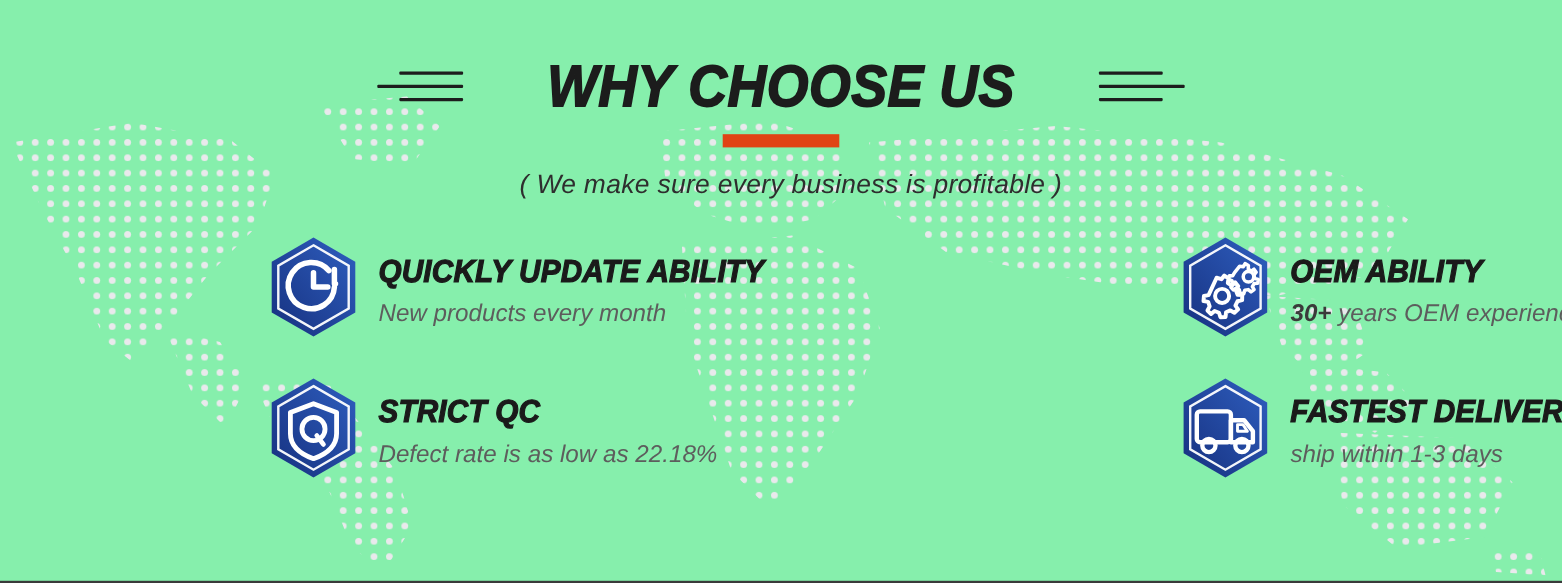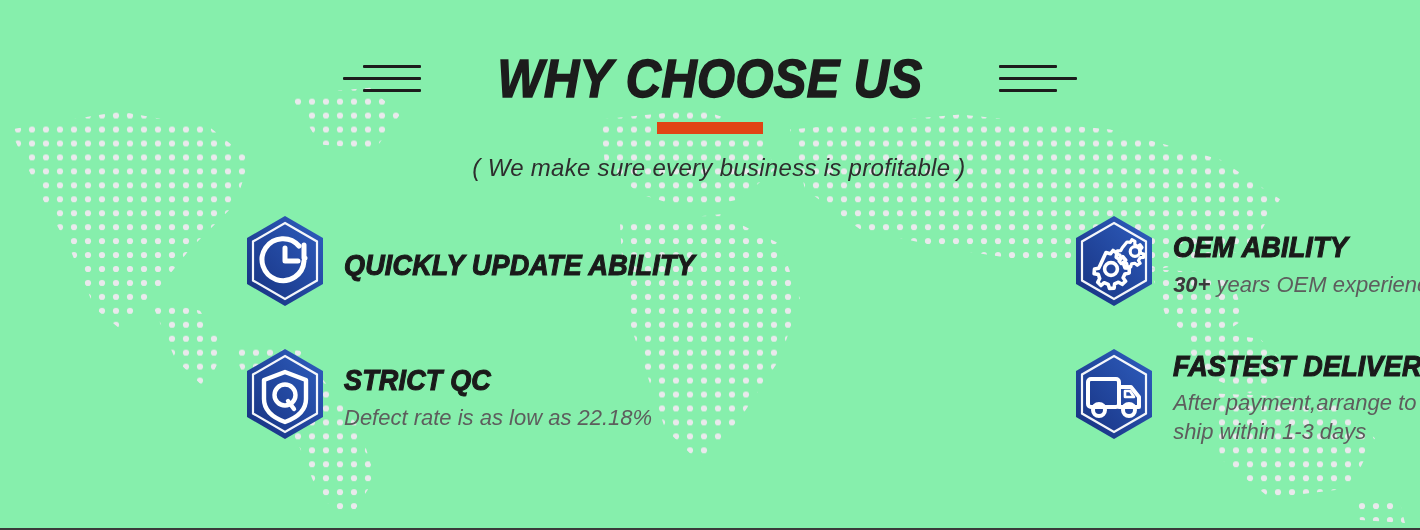--- a/index.html
+++ b/index.html
@@ -200,20 +200,23 @@
           </defs>
           <polygon points="41,2 79,24 79,70 41,92 3,70 3,24" fill="url(#g1)"></polygon>
           <polygon points="41,9 73,27.5 73,66.5 41,85 9,66.5 9,27.5" fill="none" stroke="#ffffff" stroke-width="2.2" opacity="0.95"></polygon>
           <path d="M55 32 A21 21 0 1 0 60 47" fill="none" stroke="#ffffff" stroke-width="5" stroke-linecap="round"></path>
           <path d="M60 31 L60 44 L61 44" fill="none" stroke="#ffffff" stroke-width="5" stroke-linecap="round" stroke-linejoin="round"></path>
           <path d="M41 34 L41 47 L54 47" fill="none" stroke="#ffffff" stroke-width="5" stroke-linecap="round" stroke-linejoin="round"></path>
         </svg>
       </div>
       <div class="ftext">
         <div class="fhead">QUICKLY UPDATE ABILITY</div>
+        <div class="fsub">
+          <span>New products every month</span>
+        </div>
       </div>
     </div>
 
     <div class="feature col-right">
       <div class="hex-icon">
         <svg viewBox="0 0 82 94" aria-hidden="true">
           <defs>
             <linearGradient id="g2" x1="1" y1="0" x2="0" y2="1">
               <stop offset="0%" stop-color="#2f5fc0"></stop>
               <stop offset="100%" stop-color="#16307e"></stop>
@@ -282,20 +285,19 @@
           <path d="M46 40 L58 40 L66 50 L66 60 L46 60 Z" fill="none" stroke="#ffffff" stroke-width="4" stroke-linejoin="round"></path>
           <path d="M52 44 L57 44 L61 50 L52 50 Z" fill="none" stroke="#ffffff" stroke-width="2.6" stroke-linejoin="round"></path>
 
           <circle cx="26" cy="63" r="6" fill="none" stroke="#ffffff" stroke-width="4"></circle>
           <circle cx="56" cy="63" r="6" fill="none" stroke="#ffffff" stroke-width="4"></circle>
         </svg>
       </div>
       <div class="ftext">
         <div class="fhead">FASTEST DELIVERY ABILITY</div>
         <div class="fsub">
-          <span>After payment,arrange to</span>
           <span class="line2">ship within 1-3 days</span>
         </div>
       </div>
     </div>
 
   </div>
 </div>
 
 </body></html>

